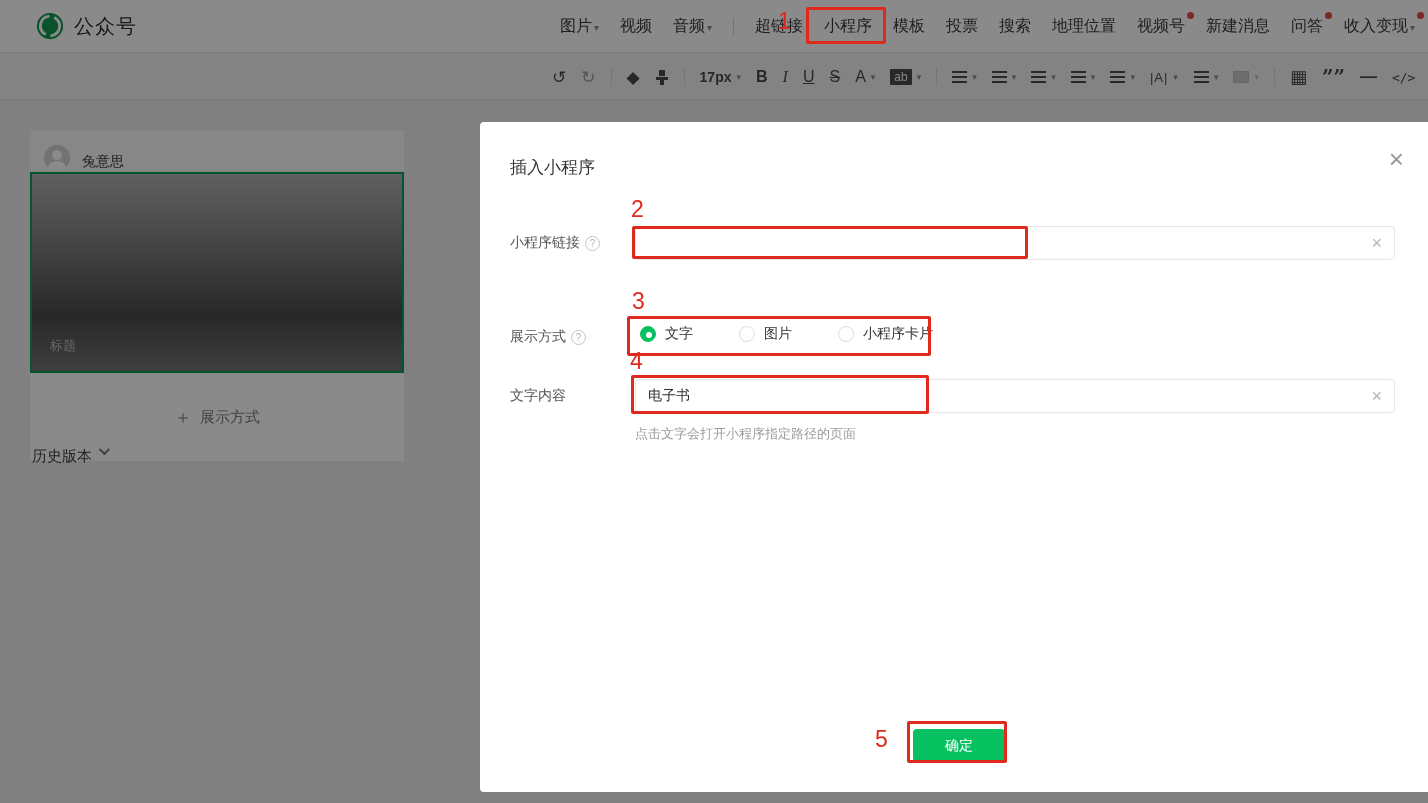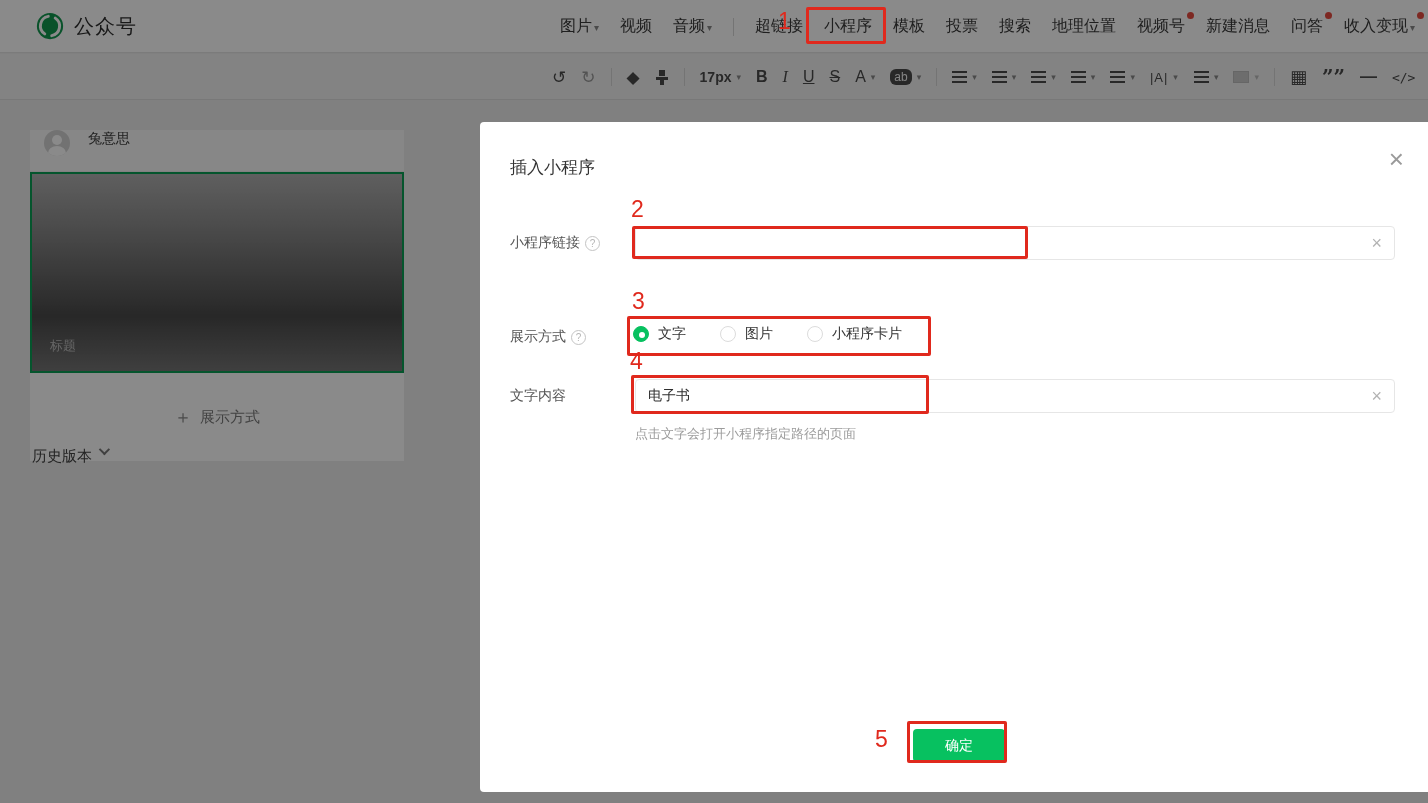--- a/index.html
+++ b/index.html
@@ -19,31 +19,31 @@
   .toolbar { position:absolute; left:0; top:54px; width:1428px; height:46px; background:#f3f3f3; border-bottom:1px solid #dedede; }
   .tools { position:absolute; left:552px; top:0; height:46px; display:flex; align-items:center; gap:15px; color:#4a4a4a; font-size:17px; }
   .tool { display:flex; align-items:center; gap:3px; cursor:pointer; white-space:nowrap; }
   .tool .mcaret{ font-size:9px; }
   .tsize { font-size:14px;font-weight:bold; }
   .tb { font-weight:bold; font-size:16px; }
   .ti { font-style:italic; font-family:"Liberation Serif",serif; font-size:16px; }
   .tu { text-decoration:underline; font-size:16px; }
   .ts { text-decoration:line-through; font-size:16px; }
   .tA { font-size:16px; }
-  .tab-hl { background:#4a4a4a; color:#f3f3f3; font-size:12px; padding:1px 4px; border-radius:6px; }
+  .tab-hl { background:#4a4a4a; color:#f3f3f3; font-size:12px; padding:1px 4px; border-radius:1px; }
   .ibars { width:15px; height:12px; background:repeating-linear-gradient(180deg,currentColor 0 2px,transparent 2px 5px); }
   .imgicon { width:16px; height:12px; background:#c9c9c9; border:1px solid #bdbdbd; }
   .tsp { font-size:13px; letter-spacing:1px; }
   .tquote { font-family:"DejaVu Serif",serif; font-weight:bold; font-size:20px; line-height:10px; }
   .tdash { font-weight:bold; }
   .tcode { font-size:13px; font-family:"DejaVu Sans Mono",monospace; }
   .ttable { font-size:18px; }
 
   .sidebar { position:absolute; left:30px; top:130px; width:374px; background:#fff; }
-  .side-head { height:42px; background:#fafafa; display:flex; align-items:flex-start; padding:0 14px; gap:18px; border-bottom:1px solid #efefef; }
+  .side-head { height:42px; background:#fafafa; display:flex; align-items:flex-end; padding:0 14px; gap:12px; border-bottom:1px solid #efefef; }
   .avatar { width:26px; height:26px; border-radius:50%; background:#d2d2d2; position:relative; overflow:hidden; }
   .avatar::before { content:""; position:absolute; left:8px; top:5px; width:10px; height:10px; border-radius:50%; background:#fff; }
   .avatar::after { content:""; position:absolute; left:4px; top:16px; width:18px; height:14px; border-radius:50%; background:#fff; }
   .acct-name { font-size:14px; color:#3c3c3c; }
   .cover-card { height:201px; border:2px solid #0a9e54; background:linear-gradient(180deg,#b0b0b0 0%,#8a8a8a 28%,#4a4a4a 72%,#757575 100%); position:relative; cursor:pointer;text-decoration:underline; }
   .cover-title { position:absolute; left:18px; bottom:16px; font-size:13px; color:#bdbdbd; }
   .new-msg { height:88px; display:flex; align-items:center; justify-content:center; gap:8px; color:#7a7a7a; font-size:15px; cursor:pointer; }
   .plus { font-size:18px; color:#8a8a8a; }
   .history { position:absolute; left:32px; top:447px; font-size:15px; color:#444; display:flex; gap:7px; cursor:pointer; }
   .chev { width:8px; height:8px; border-right:2px solid #777; border-bottom:2px solid #777; transform:rotate(45deg) translateY(-2px); }
@@ -55,21 +55,21 @@
   .modal { position:absolute; left:480px; top:122px; width:948px; height:670px; background:#fff; border-radius:4px 0 0 4px; z-index:20; }
   .modal-title { position:absolute; left:30px; top:34px; font-size:17px; color:#333; }
   .modal-close { position:absolute; right:24px; top:24px; font-size:26px; color:#9a9a9a; line-height:26px; cursor:pointer; font-weight:300; }
   .flabel { position:absolute; left:30px; font-size:14px; color:#555; display:flex; align-items:center; gap:5px; }
   .qmark { width:15px; height:15px; border:1px solid #c4c4c4; border-radius:50%; color:#b5b5b5; font-size:10px; display:inline-flex; align-items:center; justify-content:center; }
   .finput { position:absolute; left:155px; width:760px; height:34px; border:1px solid #e6e6e6; border-radius:4px; background:#fff; display:flex; align-items:center; padding:0 34px 0 12px; }
   .finput .val { font-size:14px; color:#2e2e2e; white-space:nowrap; overflow:hidden; }
   .clear-x { position:absolute; right:12px; top:7px; font-size:18px; color:#b3b3b3; cursor:pointer; line-height:18px; }
   .fhint { position:absolute; left:155px; font-size:13px; color:#9c9c9c; }
   .fhint a { color:#576b95; text-decoration:none; cursor:pointer; }
-  .radio-row { position:absolute; left:153px; display:flex; align-items:center; gap:34px; }
+  .radio-row { position:absolute; left:160px; display:flex; align-items:center; gap:46px; }
   .radio { display:flex; align-items:center; gap:9px; cursor:pointer; font-size:14px; color:#333; }
   .rdot { width:16px; height:16px; border-radius:50%; border:1px solid #dcdcdc; background:#fff; position:relative; }
   .radio.checked .rdot { background:#07c160; border-color:#07c160; }
   .radio.checked .rdot::after { content:""; position:absolute; left:5px; top:5px; width:6px; height:6px; border-radius:50%; background:#fff; }
   .ok-btn { position:absolute; left:433px; top:607px; width:92px; height:33px; background:#07c160; color:#fff; font-size:14px; border:none; border-radius:4px; display:flex; align-items:center; justify-content:center; cursor:pointer; }
 
   
   .ann { position:absolute; border:3px solid #e0291d; border-radius:2px; z-index:40; pointer-events:none; }
   .ann-num { position:absolute; color:#e0291d; font-size:23px; z-index:40; pointer-events:none; font-family:"Liberation Sans",sans-serif; }
 </style>

